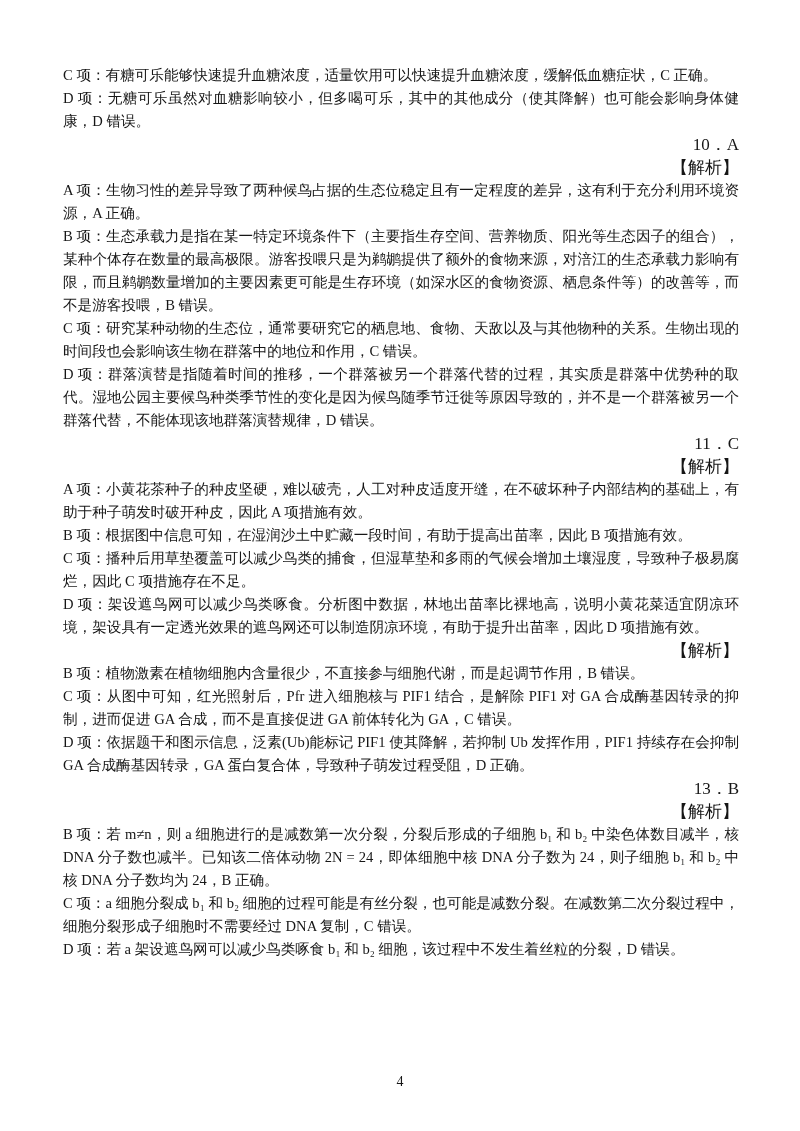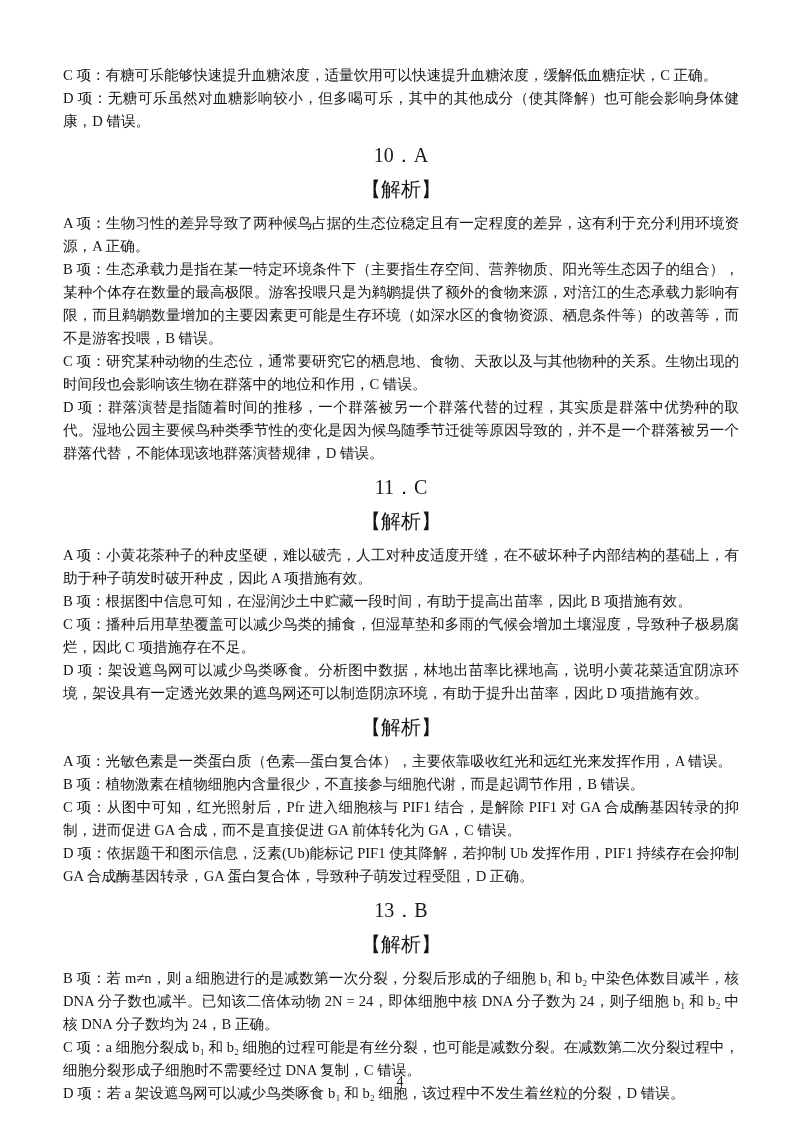--- a/index.html
+++ b/index.html
@@ -22,26 +22,26 @@
     margin: 0;
     font-size: 14.6px;
     line-height: 23px;
     color: #161616;
     font-weight: 500;
     text-align: justify;
     text-justify: inter-ideograph;
     word-break: break-all;
   }
   .answer-line {
-    margin: 11px;
-    font-size: 20px;
+    margin: 0;
+    font-size: 17px;
     line-height: 23px;
     color: #161616;
     font-weight: 500;
-    text-align: center;
+    text-align: right;
   }
   .page-number {
     position: absolute;
     top: 1072px;
     left: 0;
     width: 800px;
     text-align: center;
     font-size: 14px;
     line-height: 20px;
     color: #161616;
@@ -69,21 +69,20 @@
     <p class="answer-line">11．C</p>
     <p class="answer-line">【解析】</p>
     <p class="para">A 项：小黄花茶种子的种皮坚硬，难以破壳，人工对种皮适度开缝，在不破坏种子内部结构的基础上，有助于种子萌发时破开种皮，因此 A 项措施有效。</p>
     <p class="para">B 项：根据图中信息可知，在湿润沙土中贮藏一段时间，有助于提高出苗率，因此 B 项措施有效。</p>
     <p class="para">C 项：播种后用草垫覆盖可以减少鸟类的捕食，但湿草垫和多雨的气候会增加土壤湿度，导致种子极易腐烂，因此 C 项措施存在不足。</p>
     <p class="para">D 项：架设遮鸟网可以减少鸟类啄食。分析图中数据，林地出苗率比裸地高，说明小黄花菜适宜阴凉环境，架设具有一定透光效果的遮鸟网还可以制造阴凉环境，有助于提升出苗率，因此 D 项措施有效。</p>
   </div>
 
   <div>
     <p class="answer-line">【解析】</p>
-    <p class="para">A 项：光敏色素是一类蛋白质（色素—蛋白复合体），主要依靠吸收红光和远红光来发挥作用，A 错误。</p>
     <p class="para">B 项：植物激素在植物细胞内含量很少，不直接参与细胞代谢，而是起调节作用，B 错误。</p>
     <p class="para">C 项：从图中可知，红光照射后，Pfr 进入细胞核与 PIF1 结合，是解除 PIF1 对 GA 合成酶基因转录的抑制，进而促进 GA 合成，而不是直接促进 GA 前体转化为 GA，C 错误。</p>
     <p class="para">D 项：依据题干和图示信息，泛素(Ub)能标记 PIF1 使其降解，若抑制 Ub 发挥作用，PIF1 持续存在会抑制 GA 合成酶基因转录，GA 蛋白复合体，导致种子萌发过程受阻，D 正确。</p>
   </div>
 
   <div>
     <p class="answer-line">13．B</p>
     <p class="answer-line">【解析】</p>
     <p class="para">B 项：若 m≠n，则 a 细胞进行的是减数第一次分裂，分裂后形成的子细胞 b₁ 和 b₂ 中染色体数目减半，核 DNA 分子数也减半。已知该二倍体动物 2N = 24，即体细胞中核 DNA 分子数为 24，则子细胞 b₁ 和 b₂ 中核 DNA 分子数均为 24，B 正确。</p>
     <p class="para">C 项：a 细胞分裂成 b₁ 和 b₂ 细胞的过程可能是有丝分裂，也可能是减数分裂。在减数第二次分裂过程中，细胞分裂形成子细胞时不需要经过 DNA 复制，C 错误。</p>

